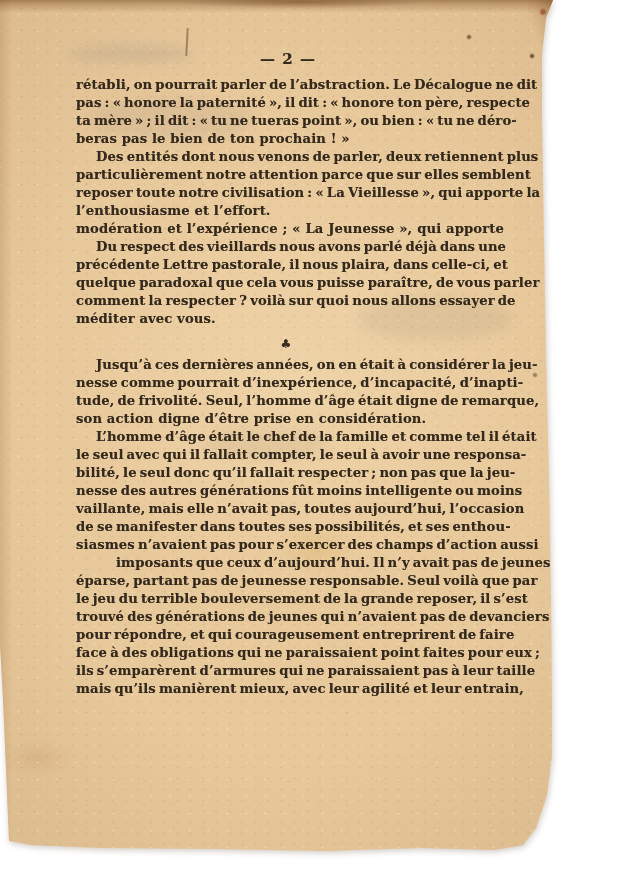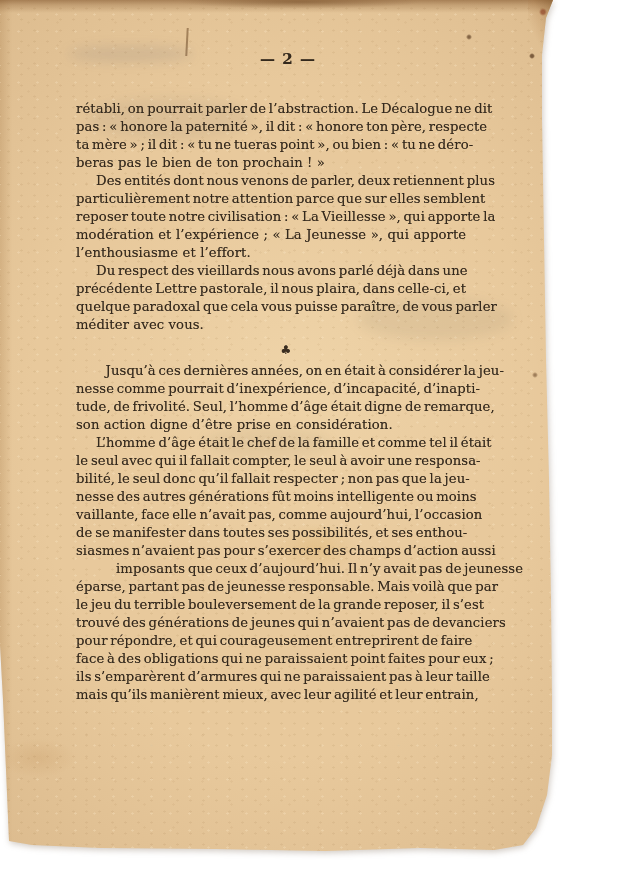--- a/index.html
+++ b/index.html
@@ -66,23 +66,23 @@
   .ghost.g2{left:88px;top:98px;width:165px;height:42px;background:rgba(120,105,95,0.10);}
   .ghost.g3{left:358px;top:298px;width:155px;height:42px;background:rgba(115,105,85,0.10);}
   .ghost.g4{left:205px;top:428px;width:125px;height:30px;background:rgba(120,100,80,0.08);}
   .page-number{
     position:absolute;left:76px;top:50px;width:424px;
     text-align:center;font-size:15px;font-weight:bold;
     color:var(--ink);letter-spacing:1px;
     text-shadow:0 0 0.5px rgba(52,41,29,0.55);
   }
   .textblock{
-    position:absolute;left:76px;top:100px;width:428px;
+    position:absolute;left:76px;top:76px;width:428px;
     color:var(--ink);
-    font-size:13.2px;font-weight:normal;letter-spacing:0.1px;
+    font-size:13.2px;font-weight:bold;letter-spacing:0.1px;
     text-shadow:0 0 0.5px rgba(52,41,29,0.50);
   }
   .line{
     display:block;height:18px;line-height:18px;white-space:nowrap;overflow:visible;
   }
   .line.indent{padding-left:20px;}
   .ornament{
     height:28px;line-height:28px;text-align:center;
     font-family:"DejaVu Sans","Liberation Sans",sans-serif;
     font-size:12px;color:#3a2d20;padding-top:2px;
@@ -104,40 +104,41 @@
       <div class="ghost g4"></div>
       <div class="page-number">— 2 —</div>
       <div class="textblock">
           <div class="line" style="word-spacing: -1.6px;"><span>rétabli, on pourrait parler de l’abstraction. Le Décalogue ne dit</span></div>
           <div class="line" style="word-spacing: -1.6px;"><span>pas : « honore la paternité », il dit : « honore ton père, respecte</span></div>
           <div class="line" style="word-spacing: -1.6px;"><span>ta mère » ; il dit : « tu ne tueras point », ou bien : « tu ne déro-</span></div>
           <div class="line last"><span>beras pas le bien de ton prochain ! »</span></div>
           <div class="line indent" style="word-spacing: -1.6px;"><span>Des entités dont nous venons de parler, deux retiennent plus</span></div>
           <div class="line" style="word-spacing: -1.6px;"><span>particulièrement notre attention parce que sur elles semblent</span></div>
           <div class="line" style="word-spacing: -1.6px;"><span>reposer toute notre civilisation : « La Vieillesse », qui apporte la</span></div>
+          <div class="line last"><span>l’enthousiasme et l’effort.</span></div>
           <div class="line" style="word-spacing: 0.12px;"><span>modération et l’expérience ; « La Jeunesse », qui apporte</span></div>
-          <div class="line last"><span>l’enthousiasme et l’effort.</span></div>
           <div class="line indent" style="word-spacing: -1.6px;"><span>Du respect des vieillards nous avons parlé déjà dans une</span></div>
           <div class="line" style="word-spacing: -1.6px;"><span>précédente Lettre pastorale, il nous plaira, dans celle-ci, et</span></div>
           <div class="line" style="word-spacing: -1.6px;"><span>quelque paradoxal que cela vous puisse paraître, de vous parler</span></div>
+          <div class="line" style="word-spacing: -1.6px;"><span>comment la respecter ? voilà sur quoi nous allons essayer de</span></div>
           <div class="line last"><span>méditer avec vous.</span></div>
           <div class="ornament">♣</div>
           <div class="line indent" style="word-spacing: -1.6px; text-align: right;"><span>Jusqu’à ces dernières années, on en était à considérer la jeu-</span></div>
           <div class="line" style="word-spacing: -1.6px;"><span>nesse comme pourrait d’inexpérience, d’incapacité, d’inapti-</span></div>
           <div class="line" style="word-spacing: -1.6px;"><span>tude, de frivolité. Seul, l’homme d’âge était digne de remarque,</span></div>
           <div class="line last"><span>son action digne d’être prise en considération.</span></div>
           <div class="line indent" style="word-spacing: -1.6px;"><span>L’homme d’âge était le chef de la famille et comme tel il était</span></div>
           <div class="line" style="word-spacing: -1.6px;"><span>le seul avec qui il fallait compter, le seul à avoir une responsa-</span></div>
           <div class="line" style="word-spacing: -1.6px;"><span>bilité, le seul donc qu’il fallait respecter ; non pas que la jeu-</span></div>
           <div class="line" style="word-spacing: -1.6px;"><span>nesse des autres générations fût moins intelligente ou moins</span></div>
-          <div class="line" style="word-spacing: -1.6px;"><span>vaillante, face elle n’avait pas, comme aujourd’hui, l’occasion</span></div>
+          <div class="line" style="word-spacing: -1.6px;"><span>vaillante, mais elle n’avait pas, toutes aujourd’hui, l’occasion</span></div>
           <div class="line" style="word-spacing: -1.6px;"><span>de se manifester dans toutes ses possibilités, et ses enthou-</span></div>
           <div class="line" style="word-spacing: -1.6px;"><span>siasmes n’avaient pas pour s’exercer des champs d’action aussi</span></div>
           <div class="line" style="word-spacing: -1.6px; margin-left: 40px;"><span>imposants que ceux d’aujourd’hui. Il n’y avait pas de jeunesse</span></div>
-          <div class="line" style="word-spacing: -1.6px;"><span>éparse, partant pas de jeunesse responsable. Mais voilà que par</span></div>
+          <div class="line" style="word-spacing: -1.6px;"><span>éparse, partant pas de jeunesse responsable. Seul voilà que par</span></div>
           <div class="line" style="word-spacing: -1.6px;"><span>le jeu du terrible bouleversement de la grande reposer, il s’est</span></div>
           <div class="line" style="word-spacing: -1.6px;"><span>trouvé des générations de jeunes qui n’avaient pas de devanciers</span></div>
           <div class="line" style="word-spacing: -1.6px;"><span>pour répondre, et qui courageusement entreprirent de faire</span></div>
           <div class="line" style="word-spacing: -1.6px;"><span>face à des obligations qui ne paraissaient point faites pour eux ;</span></div>
           <div class="line" style="word-spacing: -1.6px;"><span>ils s’emparèrent d’armures qui ne paraissaient pas à leur taille</span></div>
           <div class="line last" style="word-spacing: -1.6px;"><span>mais qu’ils manièrent mieux, avec leur agilité et leur entrain,</span></div>
         </div>
     </div>
   </div>
 </div>

